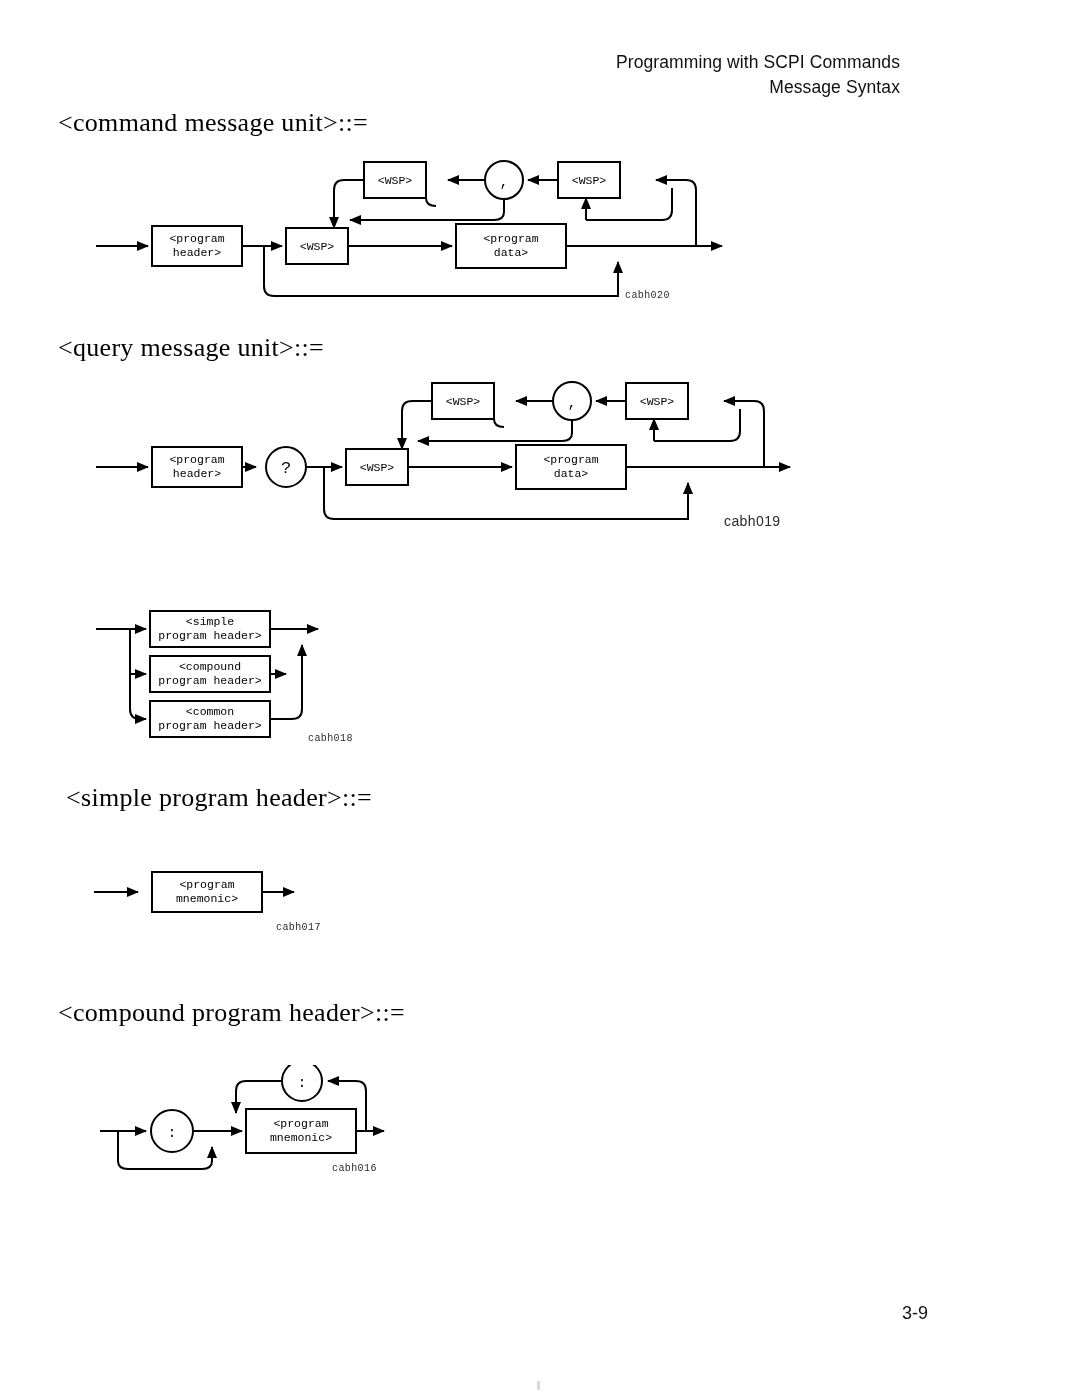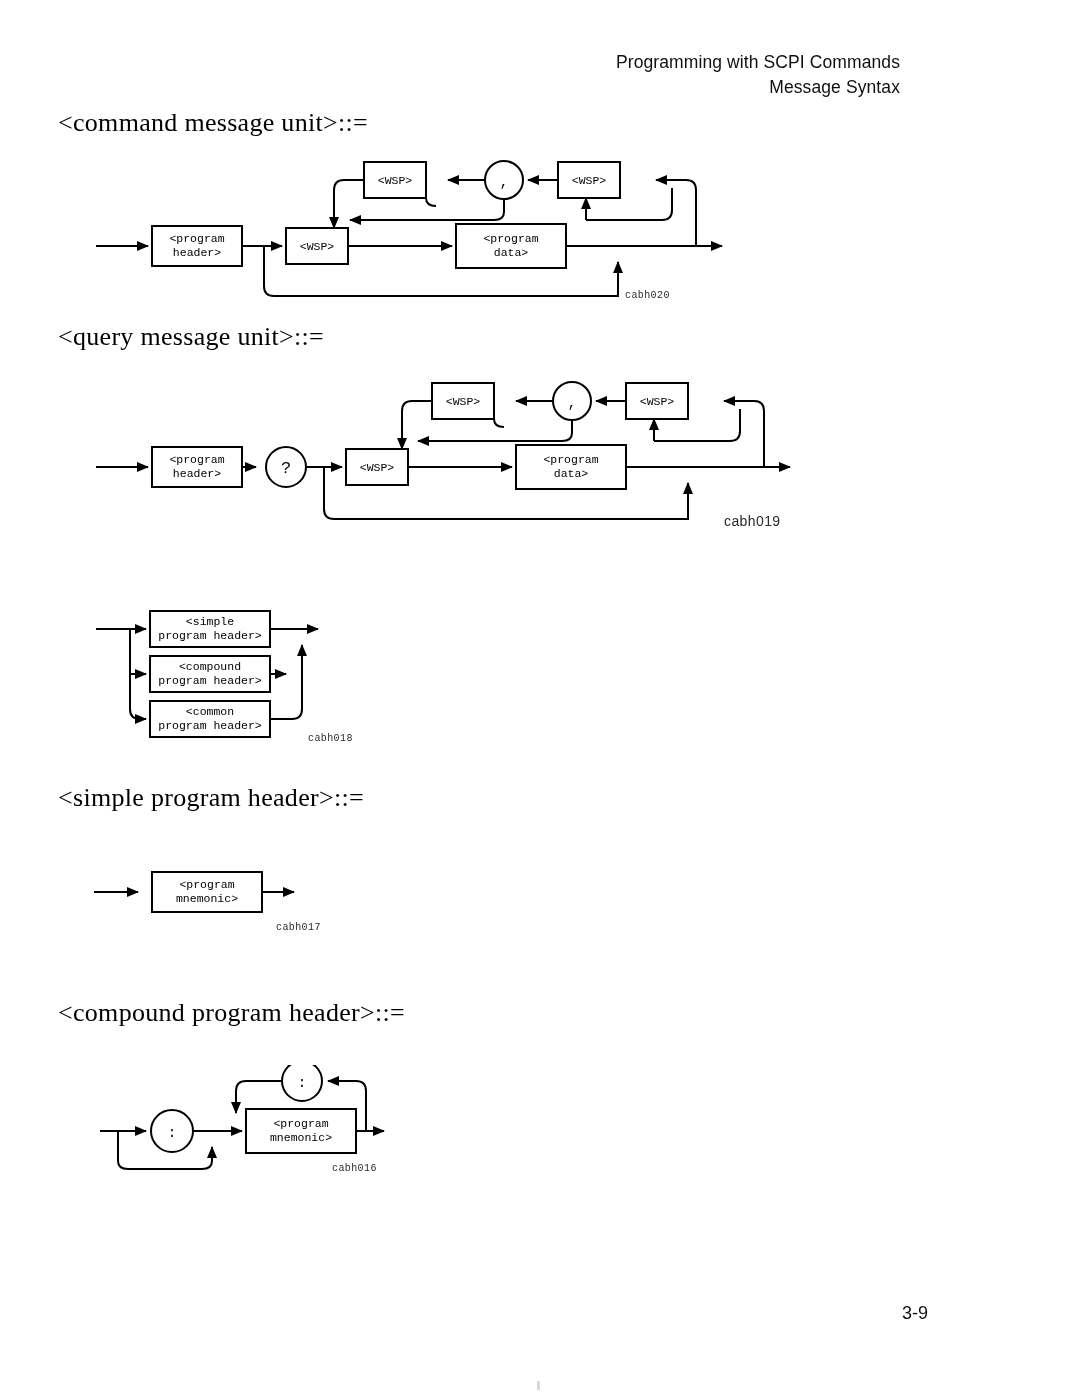--- a/index.html
+++ b/index.html
@@ -136,21 +136,21 @@
         <text x="415" y="106">data&gt;</text>
         <text x="299" y="34">&lt;WSP&gt;</text>
         <text x="493" y="34">&lt;WSP&gt;</text>
       </g>
       <text x="408" y="36" font-family="'Liberation Mono', monospace" font-size="14" fill="#000" text-anchor="middle">,</text>
     </svg>
     <div style="position:absolute; left:529px; top:140px; font-family:'Liberation Mono',monospace;
                 font-size:10px; color:#2a2a2a; letter-spacing:0.4px;text-align:right;">cabh020</div>
   </div>
 
-  <div class="bnf" style="top:322px;">&lt;query message unit&gt;::=</div>
+  <div class="bnf" style="top:333px;">&lt;query message unit&gt;::=</div>
 
   <div class="diagram" style="left:96px; top:375px;">
     <svg width="710" height="175" viewBox="0 0 710 175" xmlns="http://www.w3.org/2000/svg">
       <g fill="none" stroke="#000" stroke-width="2">
         <path d="M0,92 L52,92" marker-end="url(#arrR)"></path>
         <rect x="56" y="72" width="90" height="40" fill="#fff"></rect>
         <path d="M146,92 L160,92" marker-end="url(#arrR)"></path>
 
         <circle cx="190" cy="92" r="20" fill="#fff"></circle>
         <path d="M210,92 L228,92"></path>
@@ -218,21 +218,21 @@
         <text x="120" y="65">&lt;compound</text>
         <text x="120" y="79">program header&gt;</text>
         <text x="120" y="110">&lt;common</text>
         <text x="120" y="124">program header&gt;</text>
       </g>
     </svg>
     <div style="position:absolute; left:218px; top:128px; font-family:'Liberation Mono',monospace;
                 font-size:10px; color:#2a2a2a; letter-spacing:0.4px;">cabh018</div>
   </div>
 
-  <div class="bnf" style="top:783px;">&lt;simple program header&gt;::=</div>
+  <div class="bnf" style="top:783px;margin-left:8px;">&lt;simple program header&gt;::=</div>
 
   <div class="diagram" style="left:90px; top:862px;">
     <svg width="270" height="70" viewBox="0 0 270 70" xmlns="http://www.w3.org/2000/svg">
       <g fill="none" stroke="#000" stroke-width="2">
         <path d="M4,30 L48,30" marker-end="url(#arrR)"></path>
         <rect x="62" y="10" width="110" height="40" fill="#fff"></rect>
         <path d="M172,30 L204,30" marker-end="url(#arrR)"></path>
       </g>
       <g font-family="'Liberation Mono', monospace" font-size="11.5" fill="#000" text-anchor="middle">
         <text x="117" y="26">&lt;program</text>

